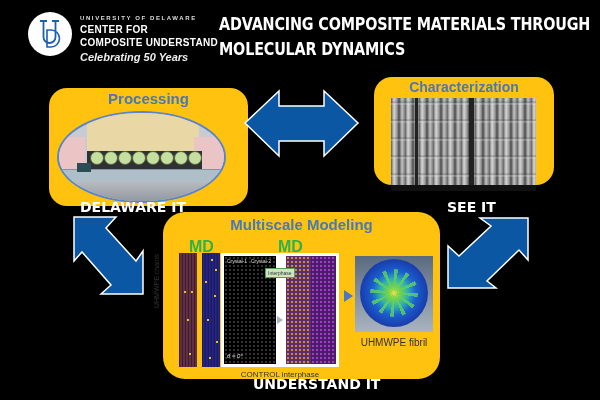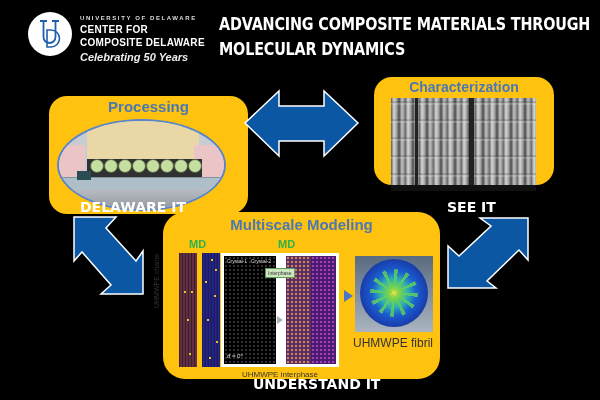--- a/index.html
+++ b/index.html
@@ -13,21 +13,21 @@
   .logo-name { left: 80px; top: 24px; font-size: 10px; line-height: 12.5px; color: #fff; font-weight: bold; letter-spacing: 0.3px; }
   .logo-sub { left: 80px; top: 51px; font-size: 11px; color: #eee; font-style: italic; font-weight: bold; }
 
   
   .title { left: 219px; top: 12px; width: 380px; font-family: "DejaVu Sans", sans-serif; font-weight: bold; color: #fff; font-size: 17.5px; line-height: 25px; transform: scaleX(0.82); transform-origin: left top; white-space: nowrap; letter-spacing: -0.2px; }
 
   
   .panel { background: #ffc20e; border-radius: 18px; }
   .panel-title { position: absolute; left: 0; right: 0; text-align: center; color: #4a78b5; font-weight: bold; font-family: "Liberation Sans", sans-serif; }
 
-  .p-proc { left: 49px; top: 96px; width: 199px; height: 118px; }
+  .p-proc { left: 49px; top: 88px; width: 199px; height: 118px; }
   .p-char { left: 374px; top: 77px; width: 180px; height: 108px; }
   .p-multi { left: 163px; top: 212px; width: 277px; height: 167px; border-radius: 22px; }
 
   .caption { color: #fff; font-weight: bold; font-family: "DejaVu Sans", sans-serif; font-size: 14px; white-space: nowrap; }
 
   
   .proc-oval { position: absolute; left: 8px; top: 23px; width: 165px; height: 88px; border-radius: 50%; border: 2px solid #5b85c9; overflow: hidden; background: #c7ccd2; }
   .proc-beige { position: absolute; left: 28px; top: 0; width: 112px; height: 40px; background: #ead7a6; }
   .proc-pink-l { position: absolute; left: 0; top: 24px; width: 26px; height: 34px; background: #ebc4c6; }
   .proc-pink-r { position: absolute; right: 0; top: 24px; width: 30px; height: 34px; background: #ebc4c6; }
@@ -37,55 +37,55 @@
   .proc-block { position: absolute; left: 18px; top: 50px; width: 14px; height: 9px; background: #2a4c55; }
   .fiber { position: absolute; top: 38px; width: 14px; height: 14px; border-radius: 50%; background: #c5dfa0; border: 1px solid #55603d; box-sizing: border-box; }
 
   
   .sem { position: absolute; left: 17px; top: 21px; width: 145px; height: 93px; background: repeating-linear-gradient(90deg, #5b5b5b 0px, #d7d7d7 3px, #9a9a9a 6px, #4a4a4a 8px, #c4c4c4 11px, #7b7b7b 14px); overflow: hidden; }
   .sem-bands { position: absolute; inset: 0; background: repeating-linear-gradient(0deg, rgba(255,255,255,0) 0px, rgba(255,255,255,0) 14px, rgba(255,255,255,0.35) 15px, rgba(0,0,0,0.25) 17px, rgba(255,255,255,0) 18px); }
   .sem-gap { position: absolute; top: 0; width: 5px; height: 100%; background: #222; }
   .sem-bar { position: absolute; left: 0; bottom: 0; width: 100%; height: 6px; background: #111; }
 
   
-  .ms-label { position: absolute; color: #2fb24a; font-weight: bold; font-size: 11px; }
+  .ms-label { position: absolute; color: #2fb24a; font-weight: bold; font-size: 16px; }
   .md-chain1 { position: absolute; left: 16px; top: 41px; width: 18px; height: 114px; background: repeating-linear-gradient(90deg, #3a1f2a 0px, #3a1f2a 1px, #8a3e5e 2px, #3a1f2a 3px); }
   .md-chain2 { position: absolute; left: 39px; top: 41px; width: 18px; height: 114px; background: repeating-linear-gradient(90deg, #16154f 0px, #2c2c9a 2px, #16154f 3px); }
   .dot { position: absolute; width: 2px; height: 2px; background: #e9c12a; }
   .chains-label { position: absolute; left: -10px; top: 96px; font-size: 7px; color: #333; transform: rotate(-90deg); transform-origin: left top; white-space: nowrap; }
   .crystal-box { position: absolute; left: 58px; top: 41px; width: 118px; height: 114px; background: #fff; }
   .crystal-black { position: absolute; left: 3px; top: 3px; width: 52px; height: 108px; background: radial-gradient(circle, #333 0.7px, #000 1px) 0 0/4px 4px; }
   .crystal-purple { position: absolute; left: 65px; top: 3px; width: 50px; height: 108px; background: radial-gradient(circle, #c88a4a 1.2px, #5a2a6a 1.6px) 0 0/4px 4px; }
   .crystal-purple2 { position: absolute; left: 90px; top: 3px; width: 25px; height: 108px; background: radial-gradient(circle, #a040c0 1.2px, #4a1a6a 1.6px) 0 0/4px 4px; }
   .crystal-t { position: absolute; top: 5px; font-size: 5px; color: #ccc; }
   .interphase-tag { position: absolute; left: 44px; top: 15px; font-size: 5px; color: #333; background: #cde6c0; border: 1px solid #5a9a5a; padding: 1px 2px; }
   .theta { position: absolute; left: 6px; top: 100px; font-size: 6px; color: #ddd; font-style: italic; }
   .gray-arrow { position: absolute; left: 56px; top: 63px; width: 0; height: 0; border-top: 4px solid transparent; border-bottom: 4px solid transparent; border-left: 6px solid #a9b5bd; }
   .interphase-cap { position: absolute; left: 58px; top: 158px; width: 118px; text-align: center; font-size: 8px; color: #333; }
   .blue-arrow { position: absolute; left: 181px; top: 78px; width: 0; height: 0; border-top: 6px solid transparent; border-bottom: 6px solid transparent; border-left: 9px solid #4a78c6; }
   .fea-box { position: absolute; left: 192px; top: 44px; width: 78px; height: 76px; background: linear-gradient(#5a6b80, #aab4c0); overflow: hidden; }
   .fea-disc { position: absolute; left: 5px; top: 3px; width: 68px; height: 68px; border-radius: 50%; background: radial-gradient(circle at 50% 50%, #f0e040 0px, #7ad44a 6px, #2fb0b0 14px, #1a5fd0 22px, #1a46b8 30px, #183ea8 34px); }
   .fea-spokes { position: absolute; inset: 10px; border-radius: 50%; background: repeating-conic-gradient(#63d35a 0deg 10deg, rgba(0,0,0,0) 10deg 30deg); opacity: 0.8; }
-  .fea-cap { position: absolute; left: 190px; top: 125px; width: 82px; text-align: left; font-size: 12px; line-height: 12px; color: #333; }
+  .fea-cap { position: absolute; left: 190px; top: 125px; width: 82px; text-align: center; font-size: 10px; line-height: 12px; color: #333; }
 
   svg.arrow { position: absolute; overflow: visible; }
 </style>
 </head>
 <body>
 
 <div class="abs logo-circle">
   <svg viewBox="0 0 44 44">
     <path d="M12 9 h7 M15.5 9 v16 a6 6 0 0 0 12 0 v-16 M24 9 h7" stroke="#1f5fae" stroke-width="1.8" fill="none"></path>
     <path d="M19 18 v17 h4 a8 8 0 0 0 0 -17 z" stroke="#1f5fae" stroke-width="1.6" fill="none"></path>
   </svg>
 </div>
 <div class="abs logo-univ">UNIVERSITY OF DELAWARE</div>
 <div class="abs logo-name">
   <div>CENTER FOR</div>
-  <div>COMPOSITE DELAWARE</div>
+  <div>COMPOSITE UNDERSTAND</div>
 </div>
 <div class="abs logo-sub">Celebrating 50 Years</div>
 
 <div class="abs title">
   <div>ADVANCING COMPOSITE MATERIALS THROUGH</div>
   <div>MOLECULAR DYNAMICS</div>
 </div>
 
 <div class="abs panel p-proc">
   <div class="panel-title" style="top:2px;font-size:15px;">Processing</div>
@@ -146,21 +146,21 @@
   <div class="crystal-box">
     <div class="crystal-black"></div>
     <div class="crystal-purple"></div>
     <div class="crystal-purple2"></div>
     <div class="crystal-t" style="left:6px">Crystal-1</div>
     <div class="crystal-t" style="left:30px">Crystal-2</div>
     <div class="interphase-tag">Interphase</div>
     <div class="theta">θ = 0°</div>
     <div class="gray-arrow"></div>
   </div>
-  <div class="interphase-cap">UHMWPE interphase</div>
+  <div class="interphase-cap">CONTROL interphase</div>
 
   <div class="blue-arrow"></div>
 
   <div class="fea-box">
     <div class="fea-disc">
       <div class="fea-spokes"></div>
     </div>
   </div>
   <div class="fea-cap">
     <div>UHMWPE fibril</div>

